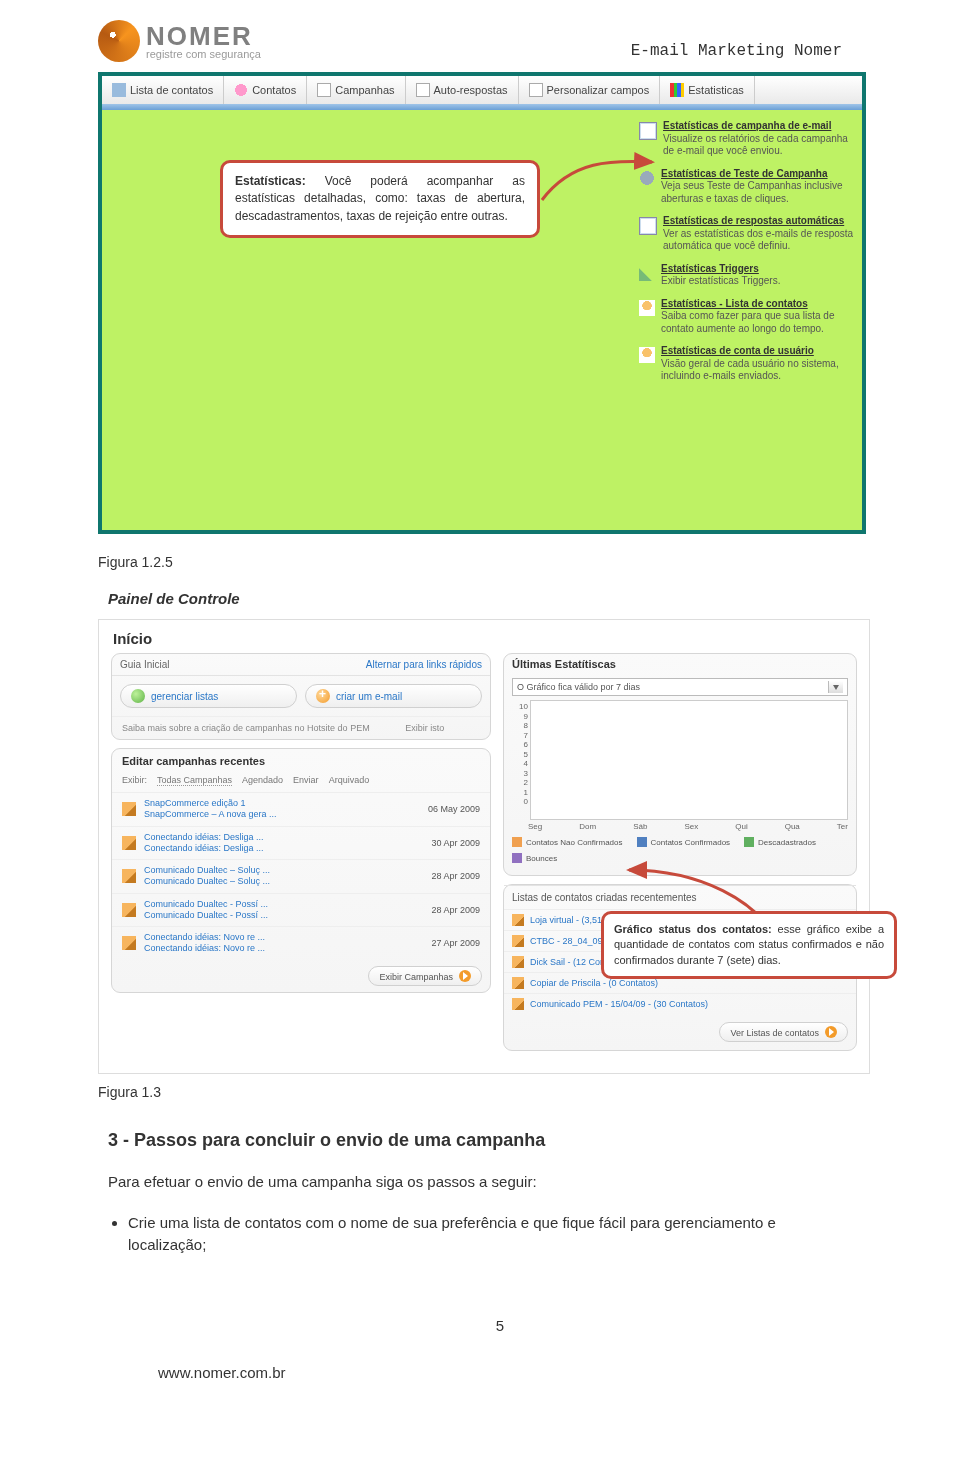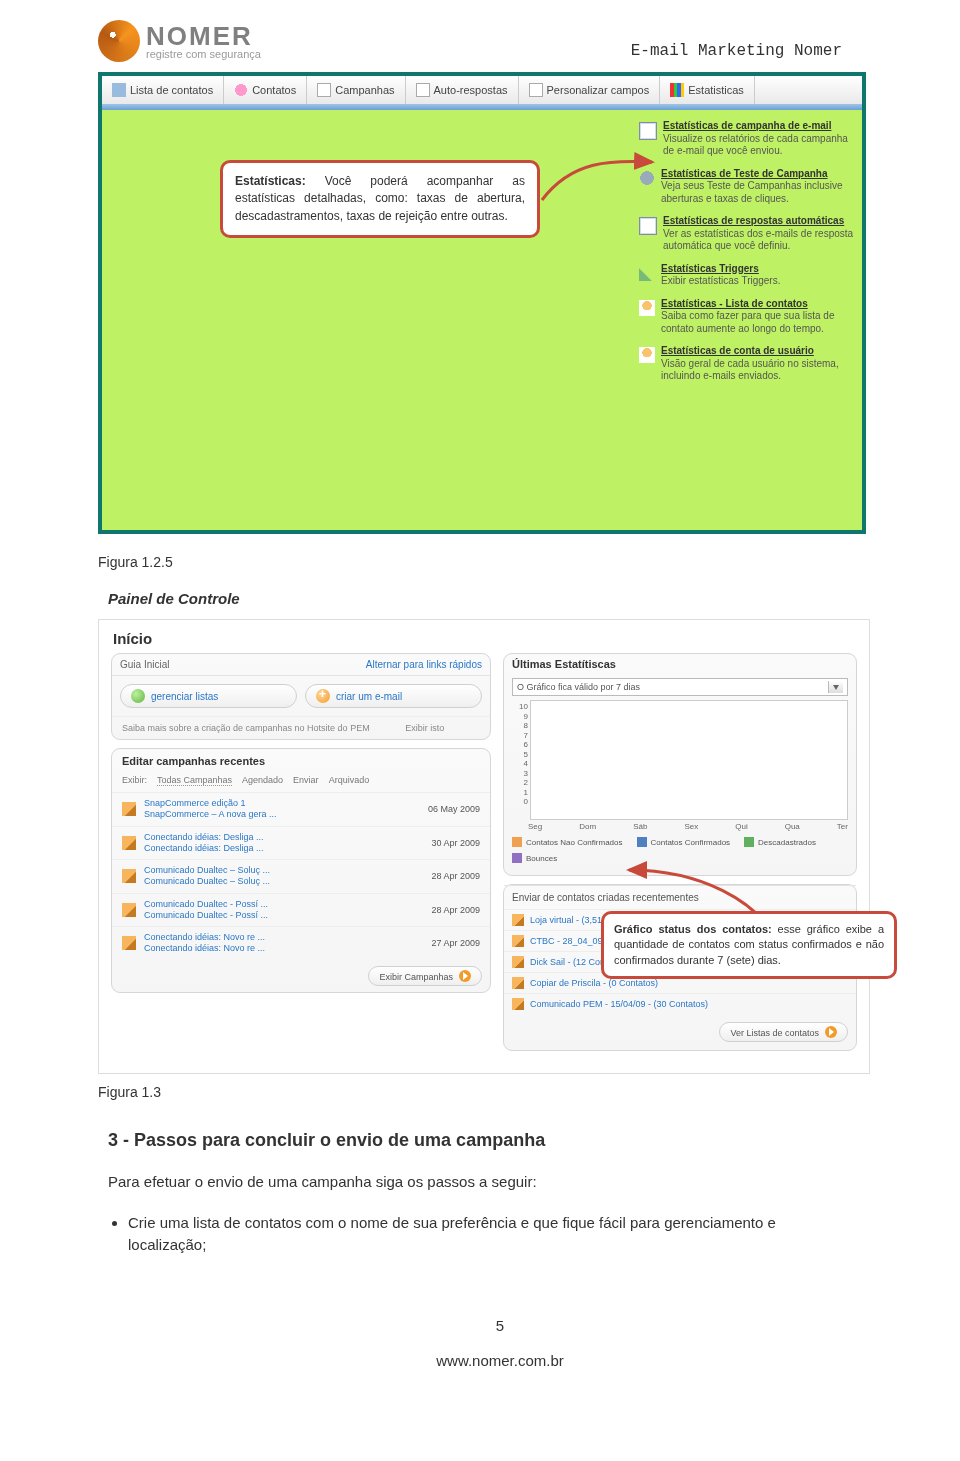--- a/index.html
+++ b/index.html
@@ -12,21 +12,21 @@
   .logo-txt .l2{font-size:11px;color:#9a9a9a}
   .doc-title{font-family:Liberation Mono, monospace;color:#333;font-size:16px;margin-top:22px}
   .content{padding:0 70px 0 110px}
   .figure-label{margin:20px 0 20px -60px;font-size:14px;color:#333}
   .section-title{font-style:italic;font-weight:700;margin:18px 0 12px -50px;font-size:15px}
   .section-heading{font-weight:700;font-size:18px;margin:30px 0 20px -50px}
   .para{margin:10px 0 18px -50px;font-size:15px;line-height:1.5}
   ul.bl{margin:0 0 0 -30px;padding:0;list-style:disc}
   ul.bl li{font-size:15px;line-height:1.5;margin-bottom:10px}
   .pgnum{text-align:center;margin-top:60px;font-size:15px}
-  .footer-url{text-align:center;margin-top:18px;font-size:15px}
+  .footer-url{text-align:left;margin-top:30px;font-size:15px}
 
   
   .ss1{border:4px solid #0f766e;background:#bef264;margin-left:-60px;margin-bottom:4px;width:760px;position:relative}
   .ss1-tabs{display:flex;background:linear-gradient(#fff,#e9e9e9);border-bottom:1px solid #ccc;height:28px;font-size:11px;color:#444}
   .ss1-tab{display:flex;align-items:center;gap:4px;padding:0 10px;border-right:1px solid #ccc;cursor:pointer}
   .ss1-tab .ico{width:14px;height:14px;display:inline-block}
   .ico-list{background:linear-gradient(#9bd,#9bd)}
   .ico-people{background:radial-gradient(circle,#f9c 0 60%,transparent 61%)}
   .ico-mail{background:#fff;border:1px solid #aaa;box-sizing:border-box}
   .ico-mailarrow{background:#fff;border:1px solid #aaa;box-sizing:border-box;position:relative}
@@ -318,21 +318,21 @@
                   <i class="sw sw-gr"></i>
                   <span>Descadastrados</span>
                 </span>
               <span>
                   <i class="sw sw-pu"></i>
                   <span>Bounces</span>
                 </span>
             </div>
           </div>
           <div class="panel">
-            <div class="lists-hdr">Enviar de contatos criadas recentementes</div>
+            <div class="lists-hdr">Listas de contatos criadas recentementes</div>
             <div id="list-rows">
                 <div class="list-row">
                   <span class="pen"></span>
                   <span>Loja virtual - (3,511 Contatos)</span>
                 </div>
                 <div class="list-row">
                   <span class="pen"></span>
                   <span>CTBC - 28_04_09 - (14 Contatos)</span>
                 </div>
                 <div class="list-row">

